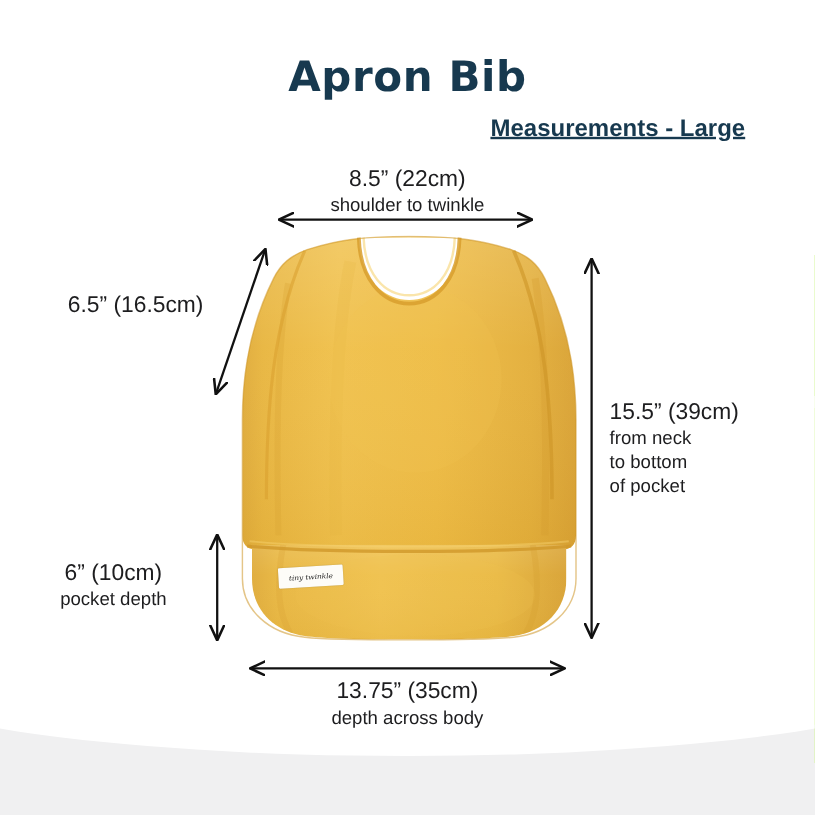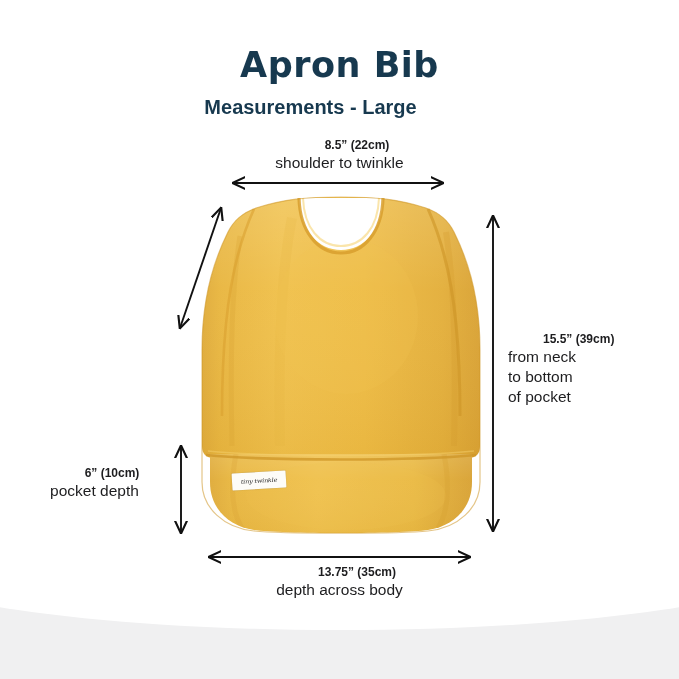--- a/index.html
+++ b/index.html
@@ -54,38 +54,38 @@
     font-weight: bold;
     letter-spacing: 0.5px;
     color: #17394f;
     font-family: "DejaVu Sans", sans-serif;
   }
   .title-sub {
     position: absolute;
     left: 0;
     top: 96px;
     width: 621px;
-    text-align: center;
+    text-align: right;
     font-size: 20px;
     font-weight: bold;
     color: #17394f;
     font-family: "Liberation Sans", sans-serif;
+    text-decoration: underline;
   }
 
   
   .meas {
     position: absolute;
     color: #1d1d1f;
     line-height: 1.28;
   }
   .meas .val {
-    font-size: 12px;
-    font-weight: bold;
+    font-size: 19px;
+    font-weight: normal;
     white-space: nowrap;
-    margin-left: 35px;
   }
   .meas .desc {
     font-size: 15.5px;
     font-weight: normal;
     white-space: nowrap;
   }
 
   .meas-top     { left: 0; top: 138px; width: 679px; text-align: center; }
   .meas-arm     { left: 18px; top: 243px; width: 190px; text-align: center; }
   .meas-right   { left: 508px; top: 332px; width: 170px; text-align: left; }
@@ -265,20 +265,21 @@
 
     <line x1="209" y1="557" x2="470" y2="557" stroke="#111111" stroke-width="1.9" marker-start="url(#ah)" marker-end="url(#ah)"></line>
   </svg>
 
   <div class="meas meas-top">
     <div class="val">8.5” (22cm)</div>
     <div class="desc">shoulder to twinkle</div>
   </div>
 
   <div class="meas meas-arm">
+    <div class="val">6.5” (16.5cm)</div>
   </div>
 
   <div class="meas meas-right">
     <div class="val">15.5” (39cm)</div>
     <div class="desc">from neck</div>
     <div class="desc">to bottom</div>
     <div class="desc">of pocket</div>
   </div>
 
   <div class="meas meas-pocket">

